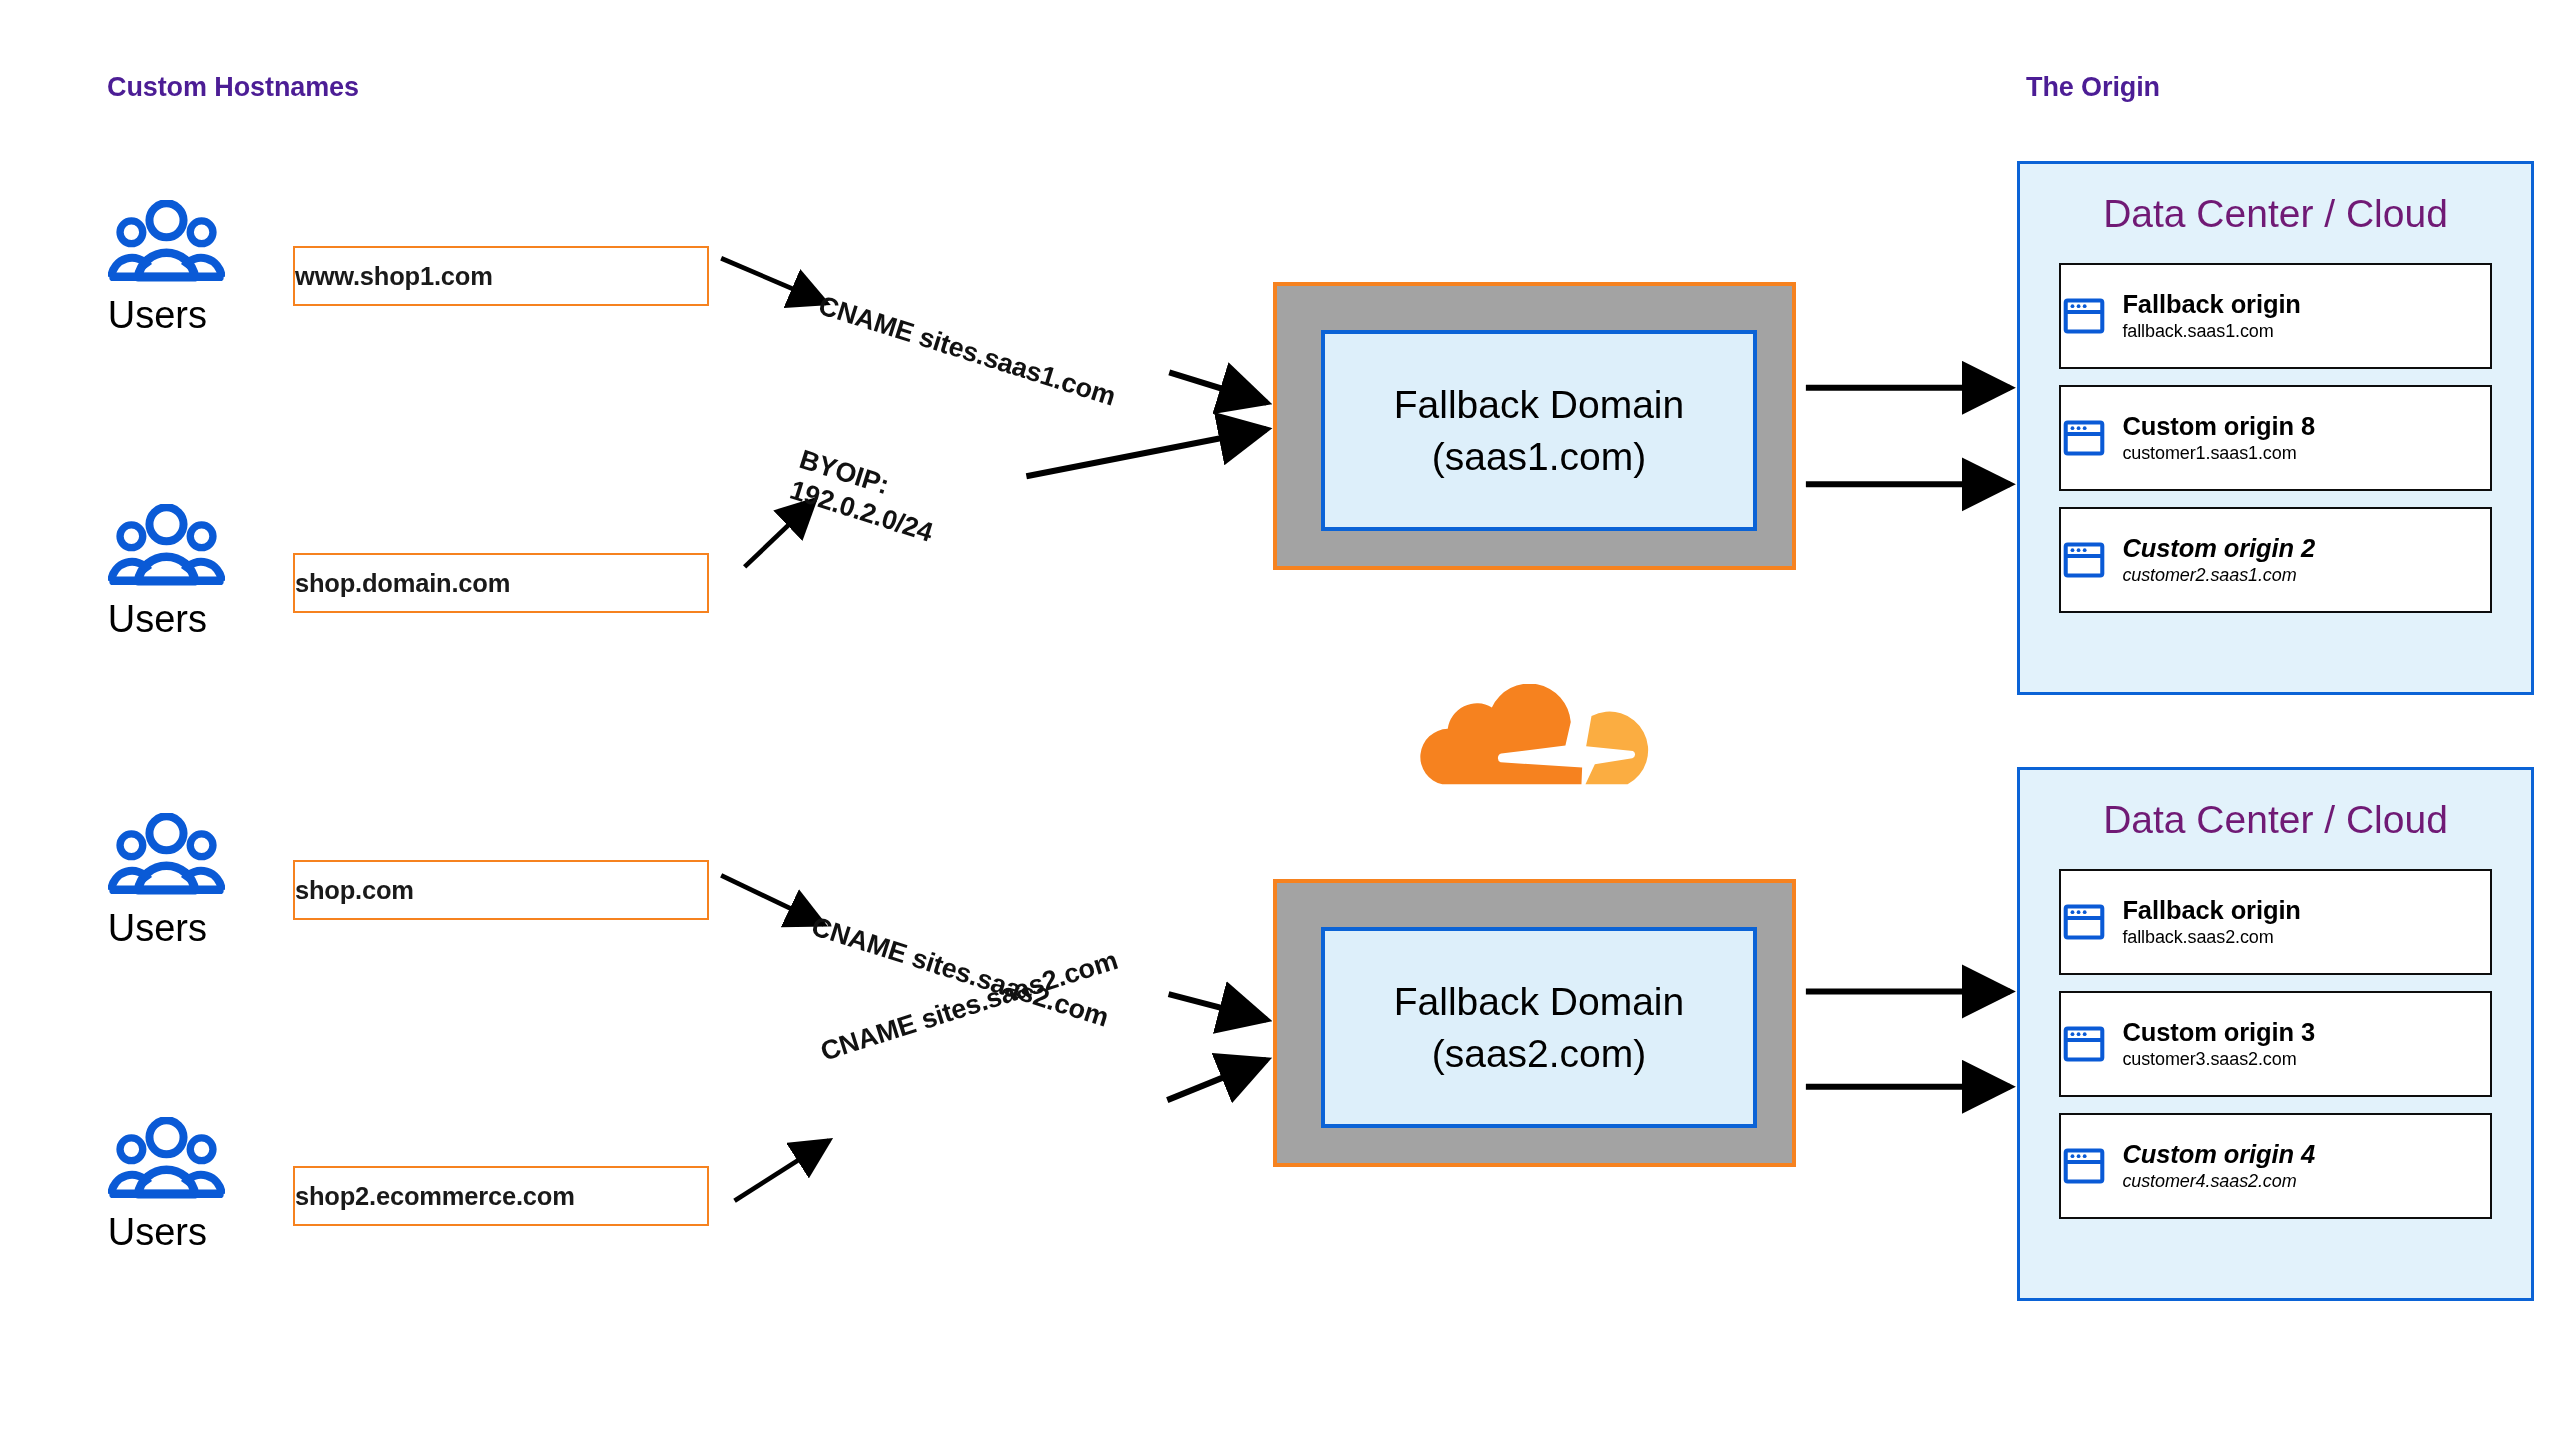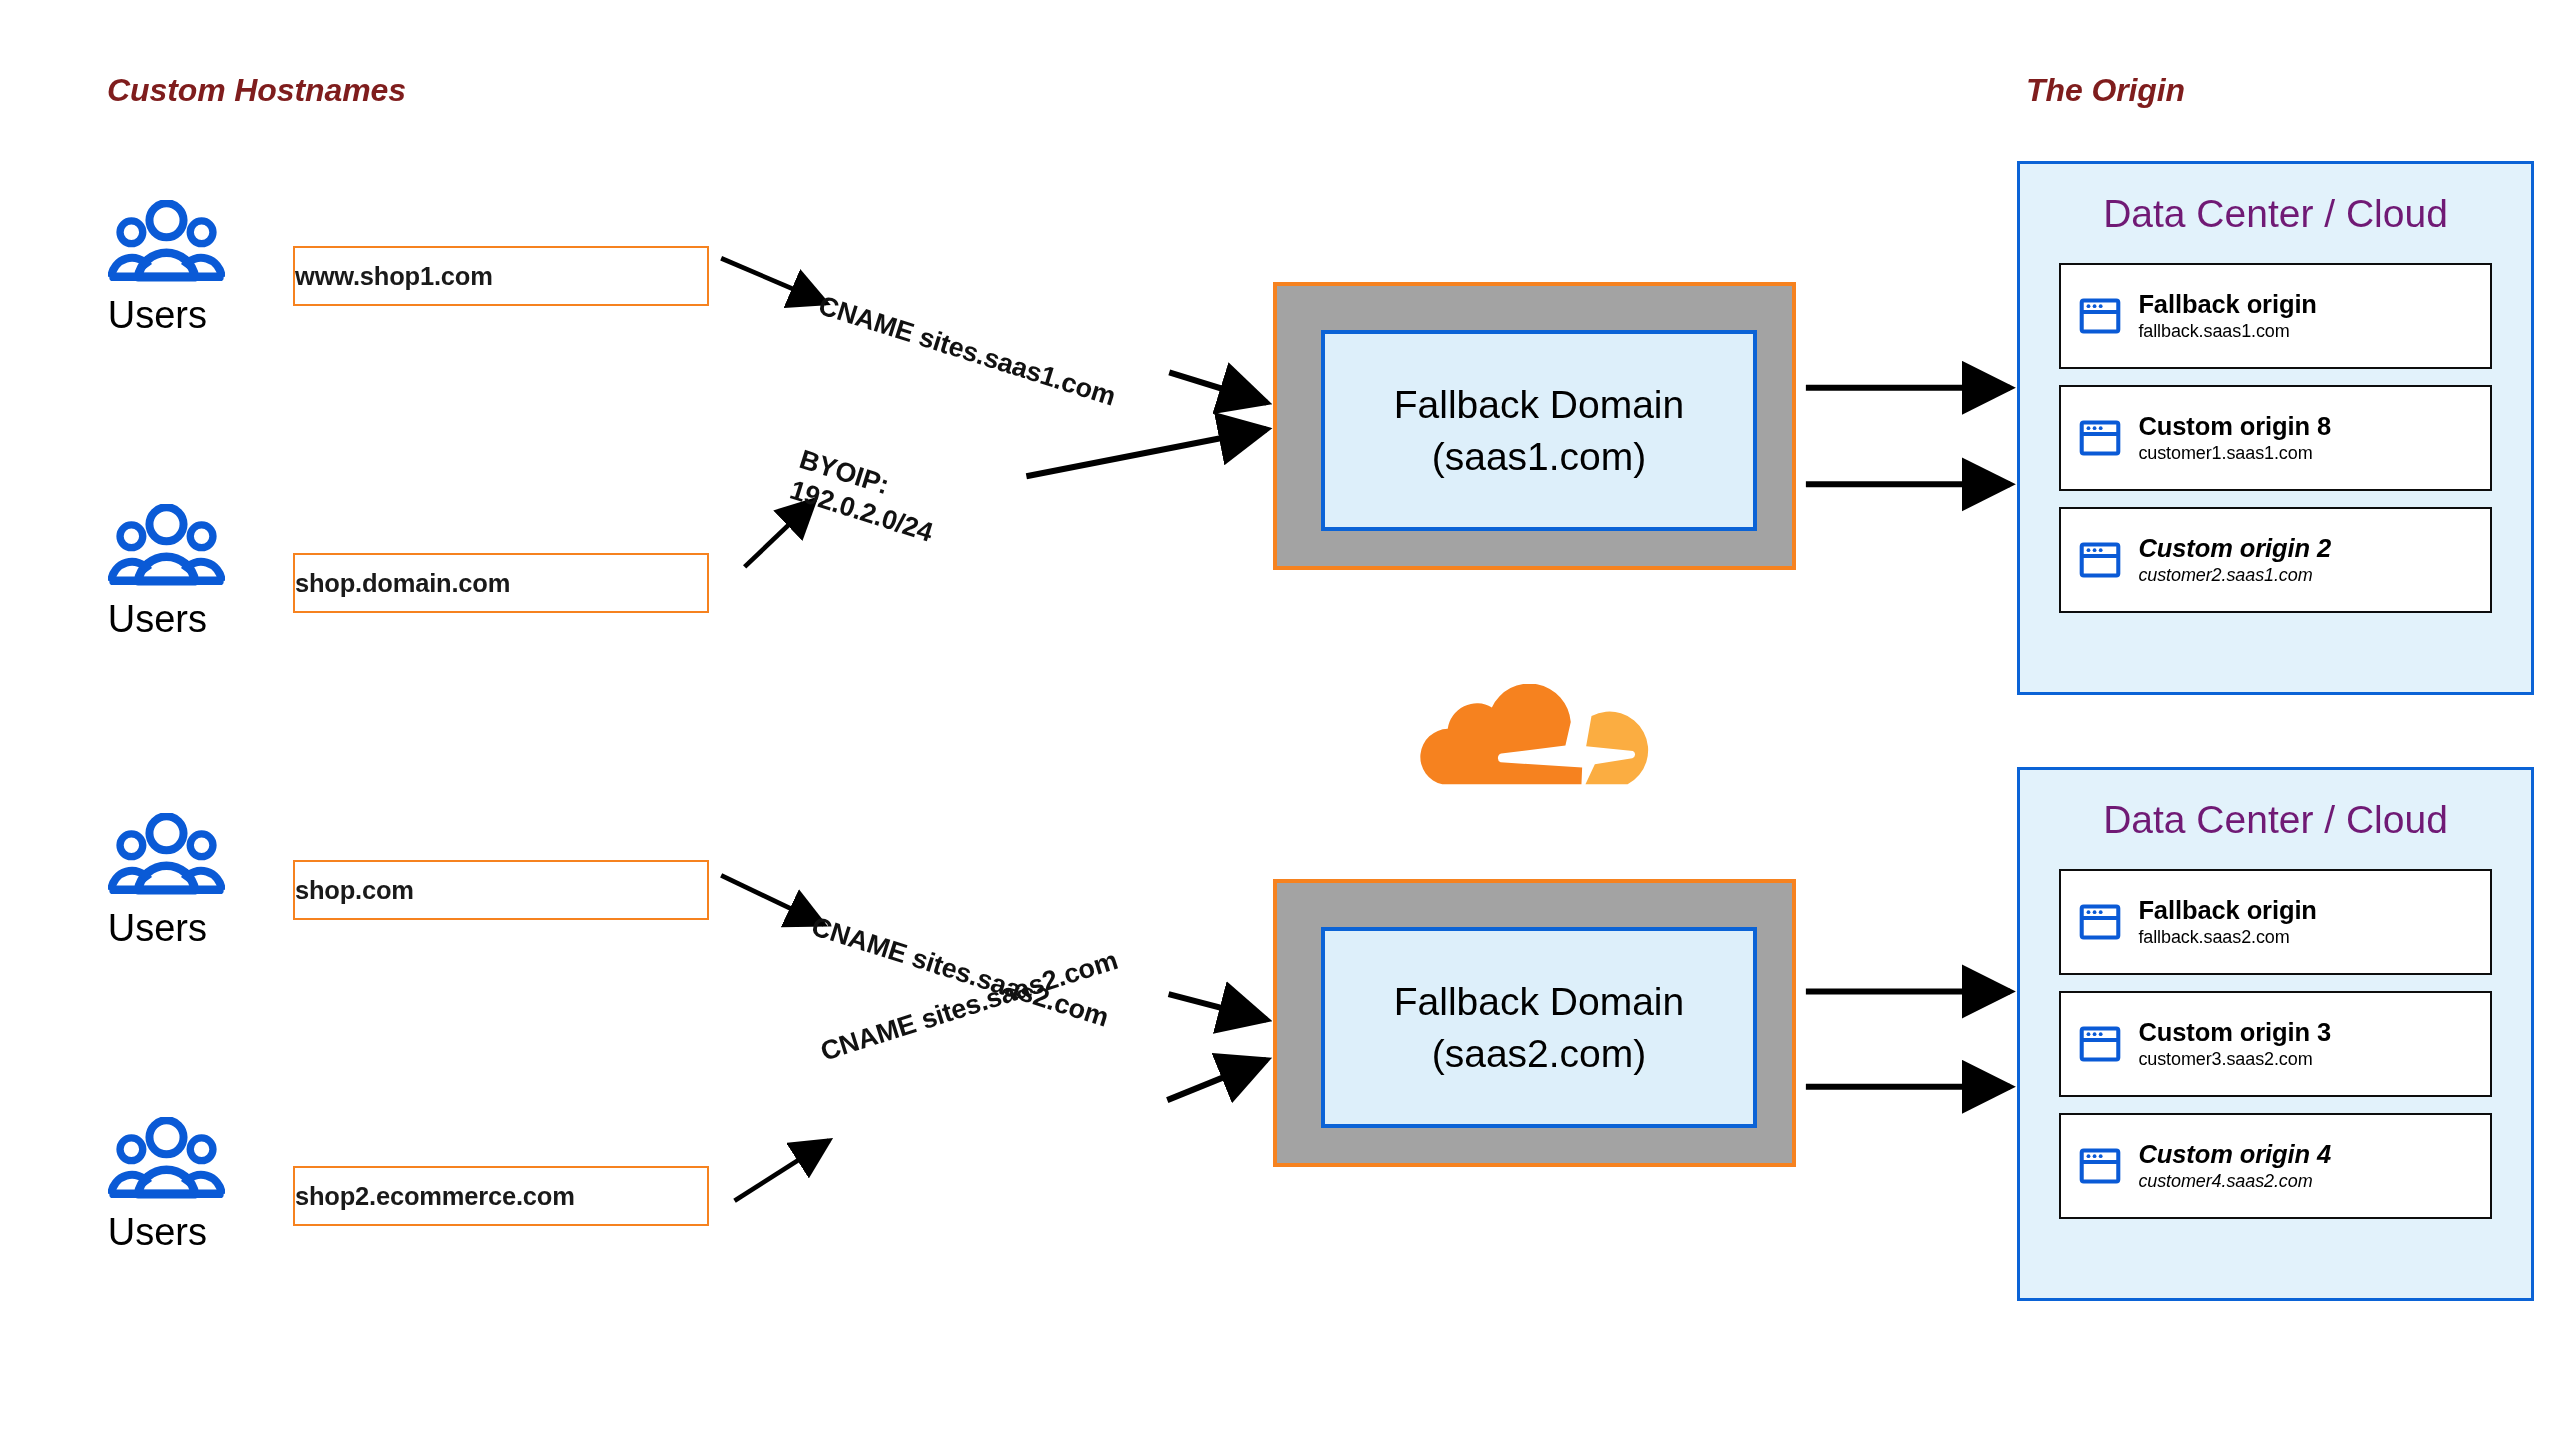--- a/index.html
+++ b/index.html
@@ -20,26 +20,25 @@
   .stage {
     position: absolute;
     left: 0; top: 0;
     width: 2576px;
     height: 1449px;
   }
 
   
   .col-heading {
     position: absolute;
-    font-size: 32px;
+    font-size: 27px;
     font-weight: 700;
     letter-spacing: -0.1px;
-    color: #7f1d1d;
-    white-space: nowrap;
-    font-style: italic;
+    color: #4c1d95;
+    white-space: nowrap;
   }
   #heading-hostnames { left: 107px; top: 72px; }
   #heading-origin    { left: 2026px; top: 72px; }
 
   
   .users-group {
     position: absolute;
     width: 201px;
     text-align: left;
   }
@@ -147,21 +146,21 @@
   }
 
   .origin-card {
     box-sizing: border-box;
     width: 100%;
     height: 106px;
     border: 2px solid #0d0d0d;
     background: #ffffff;
     display: flex;
     align-items: center;
-    padding-left: 18px;
+    padding-left: 2px;
     margin-bottom: 16px;
   }
   .origin-card:last-child { margin-bottom: 0; font-style: italic; }
 
   .origin-icon {
     flex: 0 0 auto;
     width: 42px;
     height: 38px;
     margin-right: 17.4px;
   }

